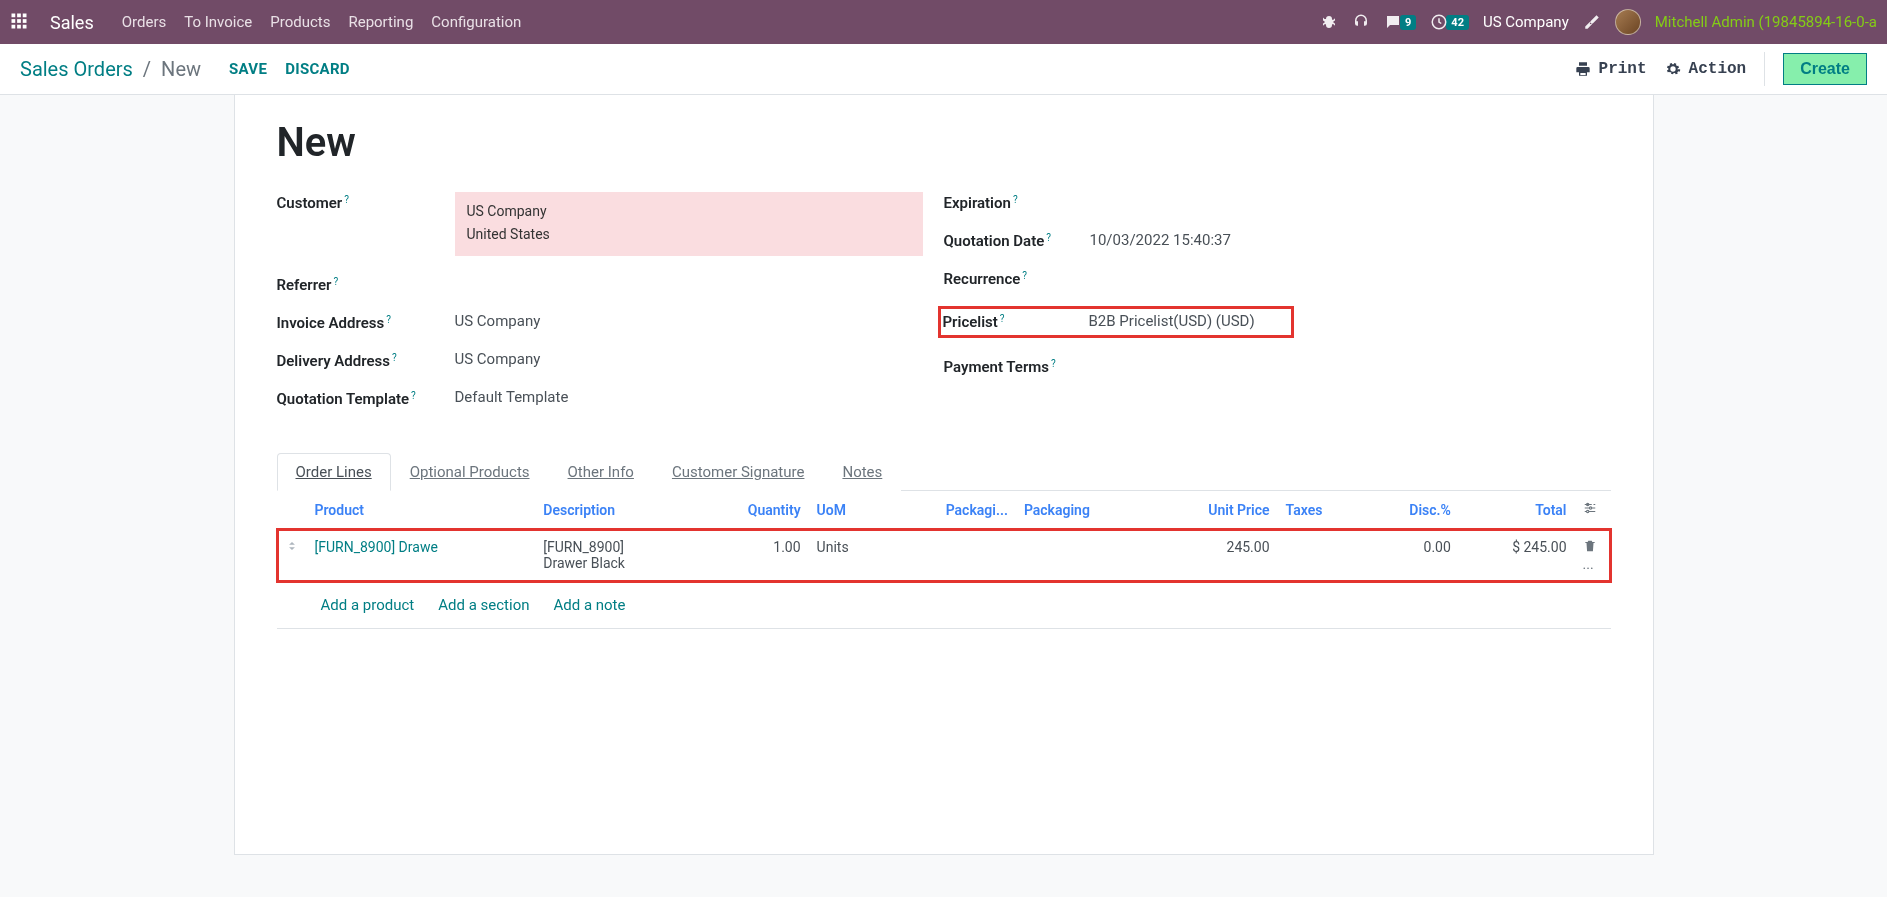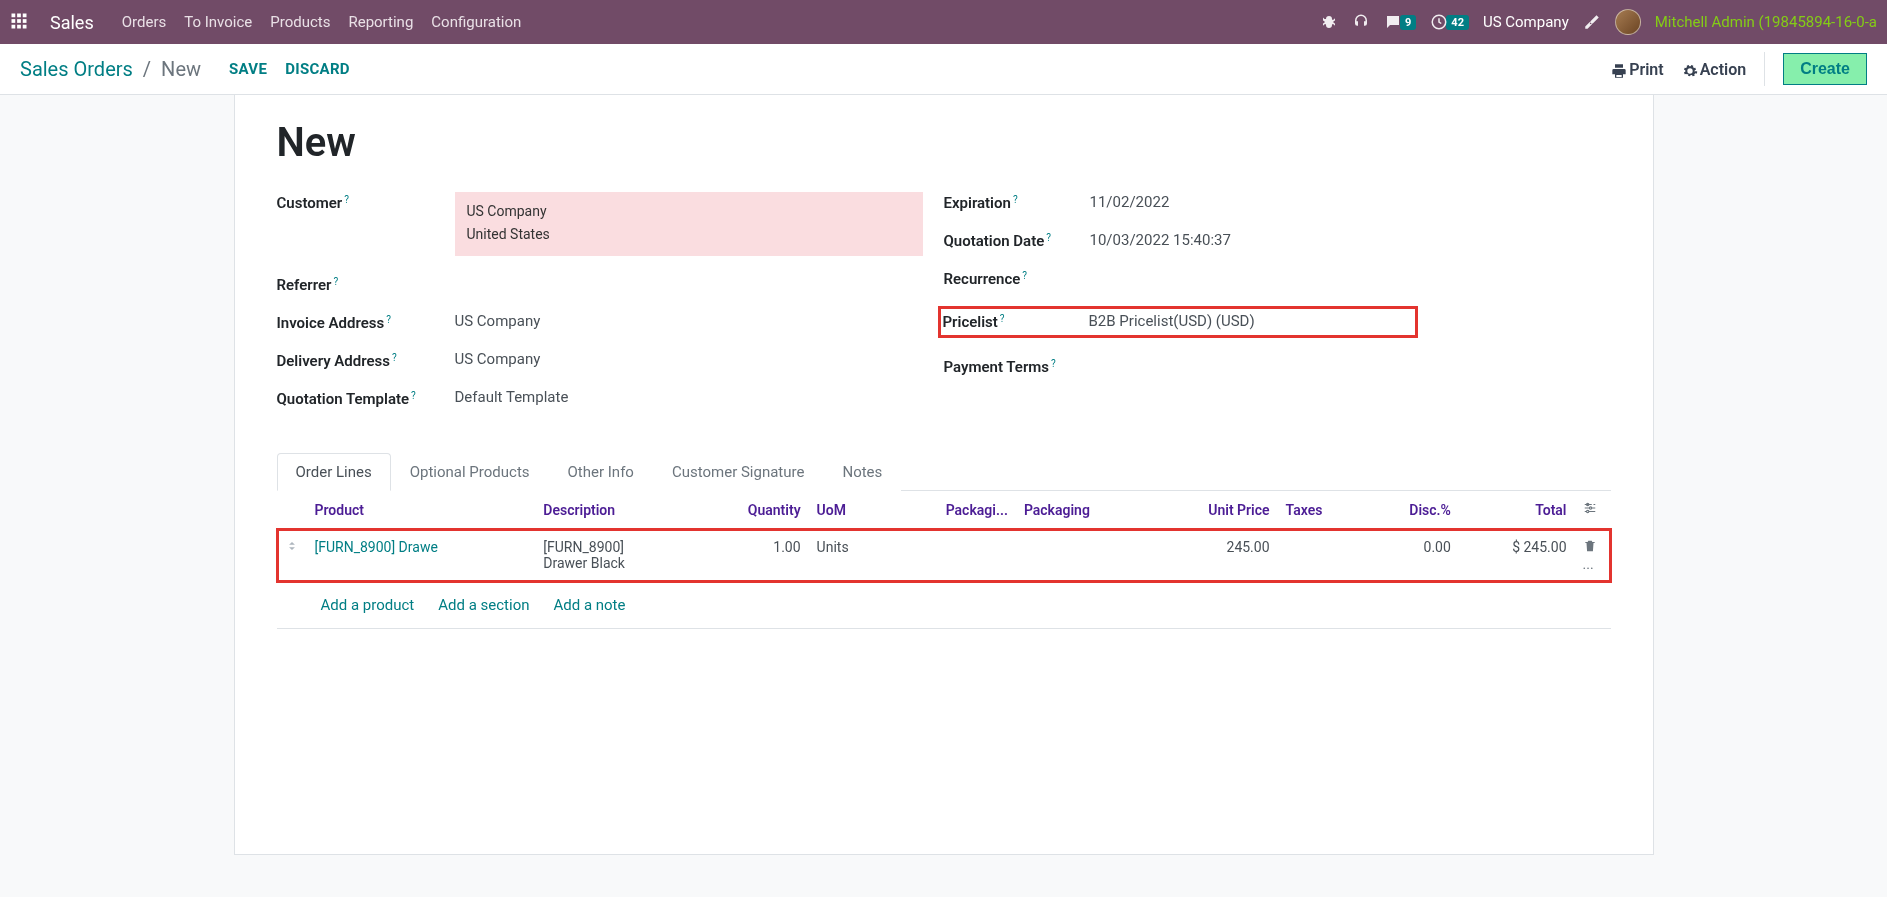--- a/index.html
+++ b/index.html
@@ -22,21 +22,21 @@
 
   
   .ctrlbar { background:#fff; height:51px; border-bottom:1px solid #dee2e6; display:flex; align-items:center; padding:0 20px; }
   .breadcrumb { display:flex; align-items:center; gap:10px; font-size:20px; }
   .bc-link { color:#017e84; cursor:pointer; }
   .bc-sep { color:#6c757d; }
   .bc-cur { color:#6c757d; }
   .bc-actions { display:flex; gap:18px; margin-left:28px; }
   .bc-action { color:#017e84; font-size:15px; font-weight:700; letter-spacing:.3px; cursor:pointer; }
   .ctrlbar-right { margin-left:auto; display:flex; align-items:center; gap:18px; }
-  .toolbtn { color:#374151; font-size:16px; font-weight:600; display:flex; align-items:flex-end; gap:2px; cursor:pointer; }
+  .toolbtn { color:#374151; font-size:16px; font-weight:600; display:flex; align-items:center; gap:8px; cursor:pointer;font-family:Liberation Mono, monospace; }
   .toolbtn svg { width:16px; height:16px; fill:#374151; }
   .sep-vert { width:1px; height:34px; background:#dee2e6; }
   .btn-create { border:1px solid #017e84; color:#017e84; background:#86efac; padding:6px 16px; font-size:16px; font-weight:700; cursor:pointer; border-radius:0; }
 
   
   .sheet-wrap { display:flex; justify-content:center; padding:0; }
   .sheet { background:#fff; width:1420px; border:1px solid #dee2e6; border-top:none; padding:24px 42px 40px 42px; min-height:760px; }
   .sheet h1 { font-size:40px; font-weight:600; color:#212529; margin-bottom:26px; }
 
   
@@ -45,30 +45,30 @@
   .col-left .row { display:flex; align-items:flex-start; margin-bottom:18px; }
   .col-right .row { display:flex; align-items:center; margin-bottom:18px; }
   .lbl { width:178px; font-size:15px; font-weight:600; color:#212529; padding-top:2px; display:flex; align-items:flex-start; }
   .col-right .lbl { width:146px; }
   .help-q { color:#017e84; font-size:10px; margin-left:2px; vertical-align:super; cursor:help; font-weight:400; }
   .val { font-size:15px; color:#495057; flex:1; }
   .customer-block { background:#fadde0; padding:8px 12px 10px 12px; width:468px; line-height:1.65; color:#333; }
   .customer-block .cname { font-weight:400; }
 
   .highlight-red { border:3px solid #e3342f; padding:2px 6px 4px 2px; }
-  .pricelist-highlight { display:flex; align-items:center; width:480px; margin-left:-6px; }
+  .pricelist-highlight { display:flex; align-items:center; width:356px; margin-left:-6px; }
 
   
   .tabs { display:flex; margin-top:26px; border-bottom:1px solid #dee2e6; }
-  .tab { padding:9px 18px; font-size:15px; color:#6c757d; cursor:pointer; border:1px solid transparent; border-bottom:none; position:relative; top:1px; background:#fff; }
+  .tab { padding:9px 18px; font-size:15px; color:#6c757d; cursor:pointer; border:1px solid transparent; border-bottom:none; position:relative; top:1px; background:#fff;text-decoration:underline; }
   .tab.active { color:#495057; border-color:#dee2e6; border-bottom:1px solid #fff; border-radius:4px 4px 0 0; }
 
   
   .oltable { width:100%; border-collapse:collapse; margin-top:0; }
-  .oltable th { text-align:left; font-size:14px; font-weight:600; color:#4c1d95; padding:10px 8px 10px 8px; border-bottom:1px solid #dee2e6; }
+  .oltable th { text-align:left; font-size:14px; font-weight:600; color:#3b82f6; padding:10px 8px 10px 8px; border-bottom:1px solid #dee2e6; }
   .oltable th.r, .oltable td.r { text-align:right; }
   .oltable td { padding:10px 8px; font-size:14px; color:#495057; vertical-align:top; }
   .oltable td.prod a { color:#017e84; text-decoration:none; }
   .drag-col { width:28px; text-align:center; color:#adb5bd; }
   .optcol { width:28px; }
   .del-col { width:36px; }
 
   .row-highlight { outline:3px solid #e3342f; outline-offset:-2px; }
 
   .add-links { padding:14px 8px 14px 44px; display:flex; gap:24px; border-bottom:1px solid #dee2e6; }
@@ -214,21 +214,20 @@
           <div class="val">Default Template</div>
         </div>
       </div>
 
       <div class="col col-right">
         <div class="row">
           <div class="lbl">
               <span>Expiration</span>
               <span class="help-q">?</span>
             </div>
-          <div class="val">11/02/2022</div>
         </div>
         <div class="row">
           <div class="lbl">
               <span>Quotation Date</span>
               <span class="help-q">?</span>
             </div>
           <div class="val">10/03/2022 15:40:37</div>
         </div>
         <div class="row">
           <div class="lbl">

